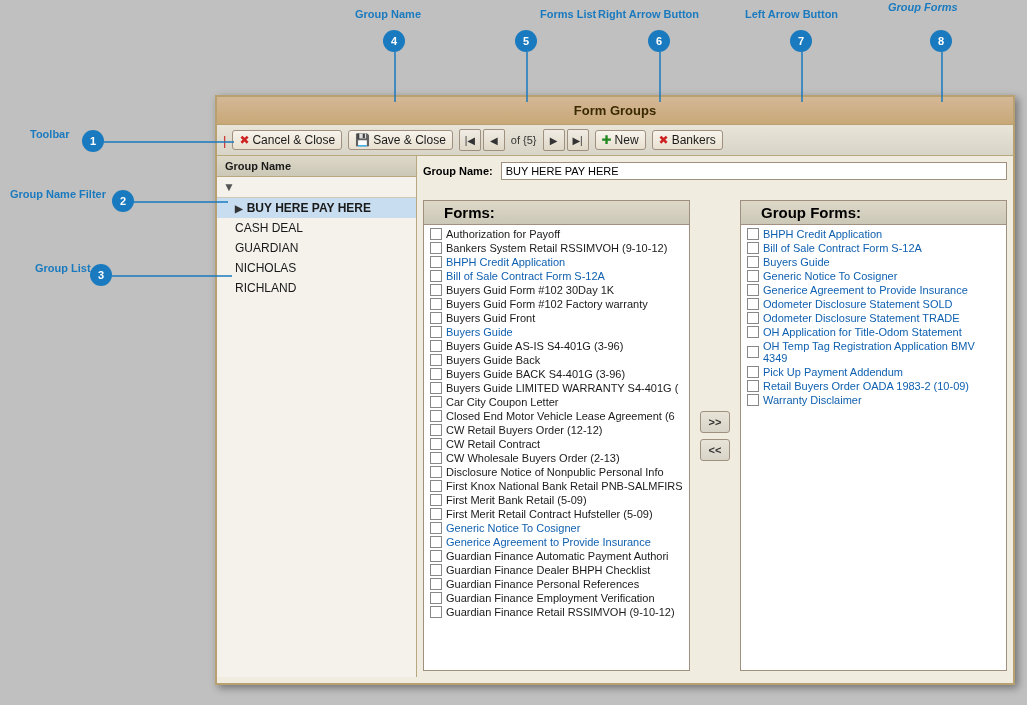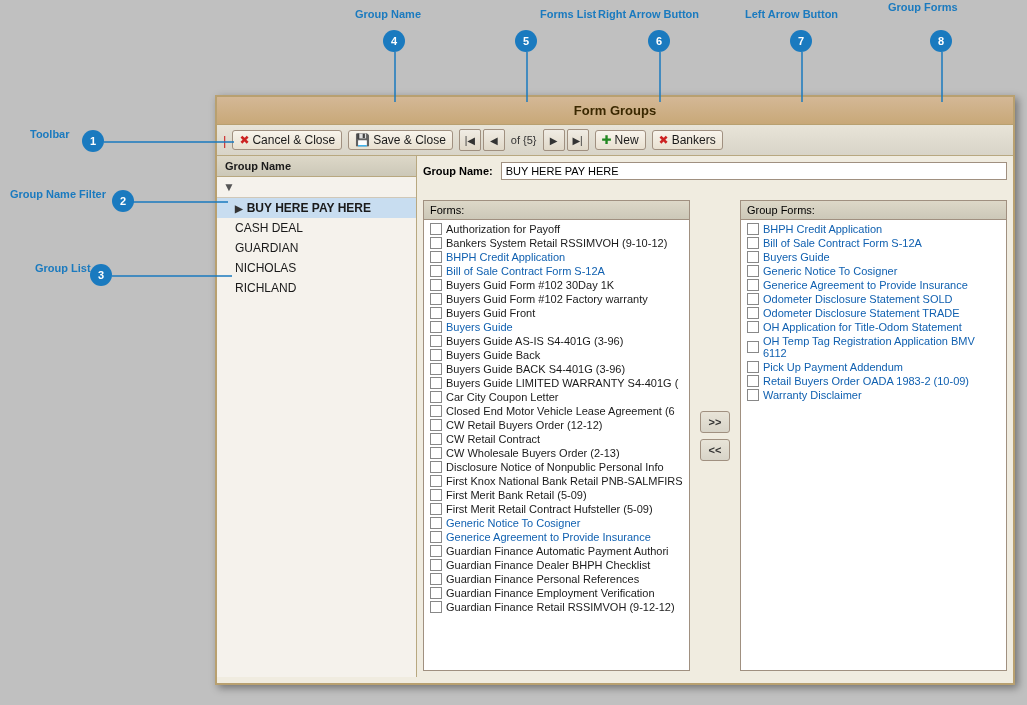--- a/index.html
+++ b/index.html
@@ -171,23 +171,23 @@
     }
     .forms-panel {
       flex: 1;
       display: flex;
       flex-direction: column;
       border: 1px solid #a09080;
       background: white;
     }
     .forms-panel-header {
       background: linear-gradient(to bottom, #ddd8c8, #ccc8b8);
-      padding: 3px 6px;
-      font-weight: normal;
-      font-size: 11px;
+      padding: 3px 20px;
+      font-weight: bold;
+      font-size: 15px;
       border-bottom: 1px solid #a09080;
     }
     .forms-list {
       flex: 1;
       overflow-y: auto;
       padding: 2px;
     }
     .form-item {
       display: flex;
       align-items: center;
@@ -274,21 +274,21 @@
 <svg style="position:absolute;left:659px;top:52px;z-index:99;" width="2" height="50">
     <line x1="1" y1="0" x2="1" y2="50" stroke="#1a7abf" stroke-width="1.5"></line>
   </svg>
 
 <div class="annotation-label" style="left:745px; top:8px;">Left Arrow Button</div>
 <div class="annotation" style="left:790px; top:30px;">7</div>
 <svg style="position:absolute;left:801px;top:52px;z-index:99;" width="2" height="50">
     <line x1="1" y1="0" x2="1" y2="50" stroke="#1a7abf" stroke-width="1.5"></line>
   </svg>
 
-<div class="annotation-label" style="left:888px; top:1px;">Group Forms</div>
+<div class="annotation-label" style="left:888px; top:1px;font-style:italic;">Group Forms</div>
 <div class="annotation" style="left:930px; top:30px;">8</div>
 <svg style="position:absolute;left:941px;top:52px;z-index:99;" width="2" height="50">
     <line x1="1" y1="0" x2="1" y2="50" stroke="#1a7abf" stroke-width="1.5"></line>
   </svg>
 
 <div class="dialog">
   <div class="dialog-title">Form Groups</div>
 
   <div class="toolbar">
     <span style="color:#cc2222; font-size:13px;">|</span>
@@ -459,21 +459,21 @@
             <div class="form-item">
                 <div class="form-checkbox"></div>
                 <span class="form-label">Guardian Finance Personal References</span>
               </div>
             <div class="form-item">
                 <div class="form-checkbox"></div>
                 <span class="form-label">Guardian Finance Employment Verification</span>
               </div>
             <div class="form-item">
                 <div class="form-checkbox"></div>
-                <span class="form-label">Guardian Finance Retail RSSIMVOH (9-12-12)</span>
+                <span class="form-label">Guardian Finance Retail RSSIMVOH (9-10-12)</span>
               </div>
           </div>
         </div>
 
         <div class="arrow-buttons">
           <button class="arrow-btn">&gt;&gt;</button>
           <button class="arrow-btn">&lt;&lt;</button>
         </div>
 
         <div class="forms-panel">
@@ -506,21 +506,21 @@
             <div class="form-item">
                 <div class="form-checkbox"></div>
                 <span class="form-label blue-link">Odometer Disclosure Statement TRADE</span>
               </div>
             <div class="form-item">
                 <div class="form-checkbox"></div>
                 <span class="form-label blue-link">OH Application for Title-Odom Statement</span>
               </div>
             <div class="form-item">
                 <div class="form-checkbox"></div>
-                <span class="form-label blue-link">OH Temp Tag Registration Application BMV 6112</span>
+                <span class="form-label blue-link">OH Temp Tag Registration Application BMV 4349</span>
               </div>
             <div class="form-item">
                 <div class="form-checkbox"></div>
                 <span class="form-label blue-link">Pick Up Payment Addendum</span>
               </div>
             <div class="form-item">
                 <div class="form-checkbox"></div>
                 <span class="form-label blue-link">Retail Buyers Order OADA 1983-2 (10-09)</span>
               </div>
             <div class="form-item">

